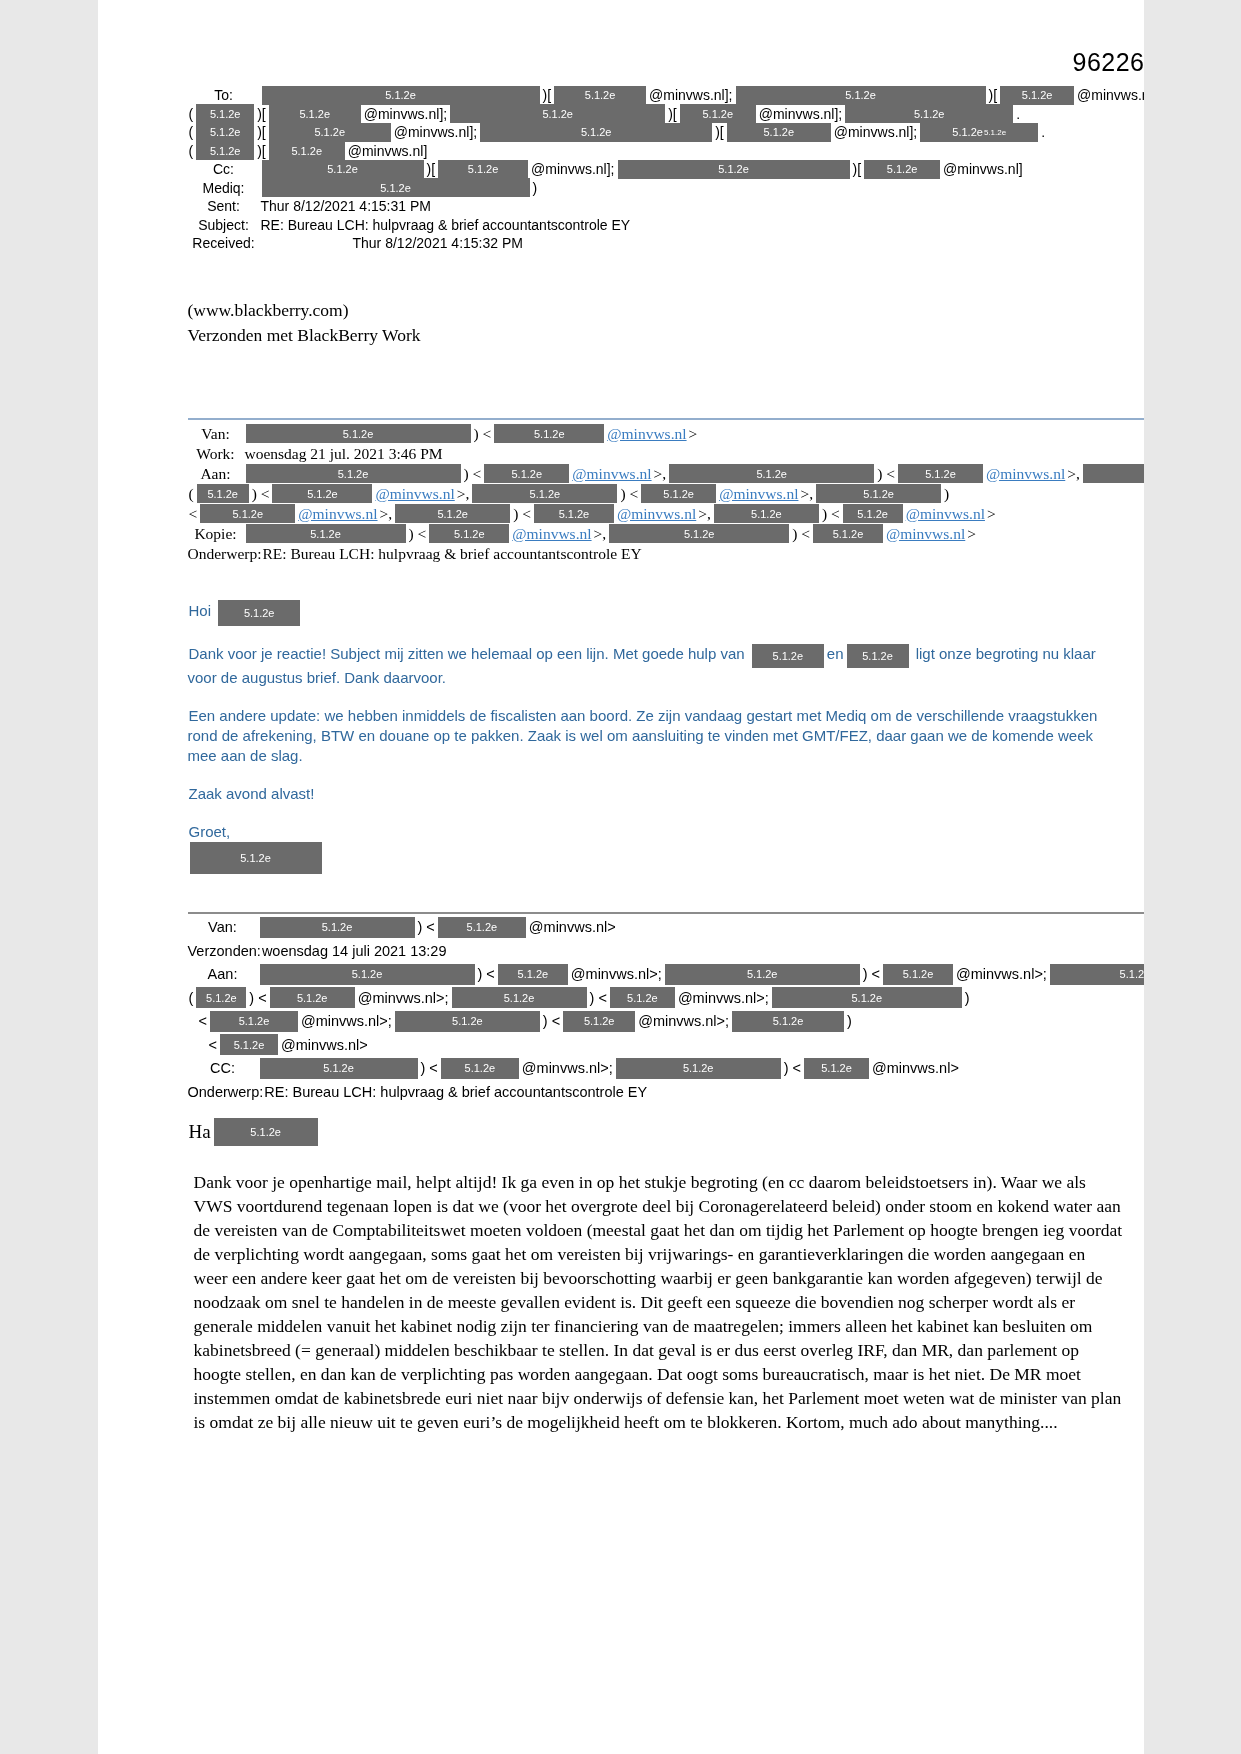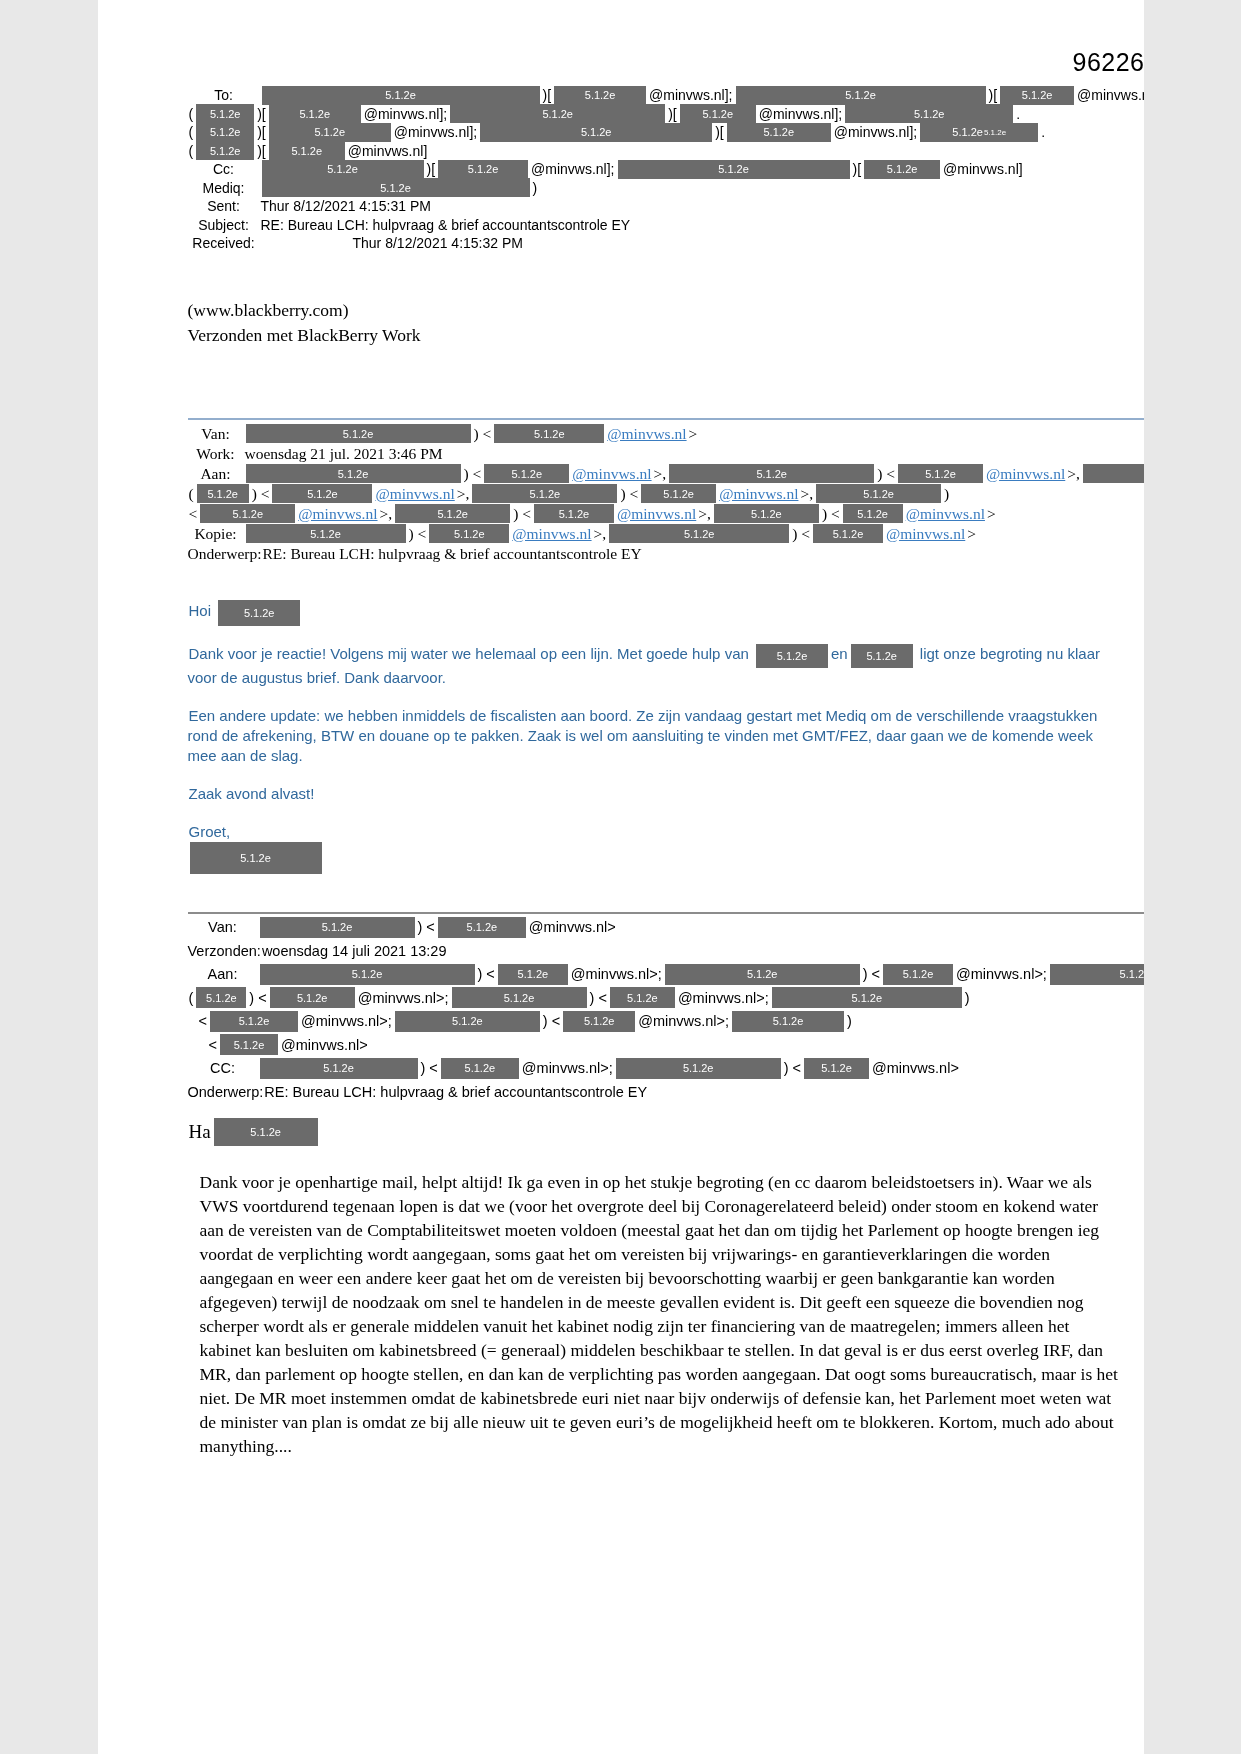--- a/index.html
+++ b/index.html
@@ -49,21 +49,21 @@
 
   
   .h3x{margin-top:2px;font-size:14.5px;}
   .h3x .hrow{height:23.5px;}
   .h3x .hlabel{min-width:70px;}
   .h3x .redaction{height:21px;}
 
   
   .body3{margin-top:14px;font-family:"Liberation Serif",serif;font-size:17.5px;max-width:935px;}
   .greet{font-size:19px;display:flex;align-items:center;}
-  .body3 p{line-height:24px;margin:24px 0 0 12px;}
+  .body3 p{line-height:24px;margin:24px 0 0 6px;}
   .body3 .redaction{height:28px;}
 </style>
 </head>
 <body>
 
 <div class="page">
   <div class="doc-number">962262</div>
   <div class="content">
 
     <section class="h1x">
@@ -255,21 +255,21 @@
         <div class="hrow">
           <span class="hlabel">Onderwerp:</span>
           <span class="hsegs">
             <span class="tseg">RE: Bureau LCH: hulpvraag &amp; brief accountantscontrole EY</span>
           </span>
         </div>
       </section>
 
     <section class="body2">
       <p><span class="tseg">Hoi </span><span class="redaction" style="width: 82px; height: 26px;">5.1.2e</span></p>
-      <p><span class="tseg">Dank voor je reactie! Volgens mij water we helemaal op een lijn. Met goede hulp van </span><span class="redaction" style="width: 72px;">5.1.2e</span><span class="tseg">en</span><span class="redaction" style="width: 62px;">5.1.2e</span><span class="tseg"> ligt onze begroting nu klaar voor de augustus brief. Dank daarvoor.</span></p>
+      <p><span class="tseg">Dank voor je reactie! Subject mij zitten we helemaal op een lijn. Met goede hulp van </span><span class="redaction" style="width: 72px;">5.1.2e</span><span class="tseg">en</span><span class="redaction" style="width: 62px;">5.1.2e</span><span class="tseg"> ligt onze begroting nu klaar voor de augustus brief. Dank daarvoor.</span></p>
       <p><span class="tseg">Een andere update: we hebben inmiddels de fiscalisten aan boord. Ze zijn vandaag gestart met Mediq om de verschillende vraagstukken rond de afrekening, BTW en douane op te pakken. Zaak is wel om aansluiting te vinden met GMT/FEZ, daar gaan we de komende week mee aan de slag.</span></p>
       <p><span class="tseg">Zaak avond alvast!</span></p>
       <p class="sigline" style="margin-bottom:0"><span class="tseg">Groet,</span></p>
       <div><span class="redaction" style="width: 132px; height: 32px;">5.1.2e</span></div>
     </section>
 
     <hr class="divider2">
 
     <section class="h3x">
         <div class="hrow">

